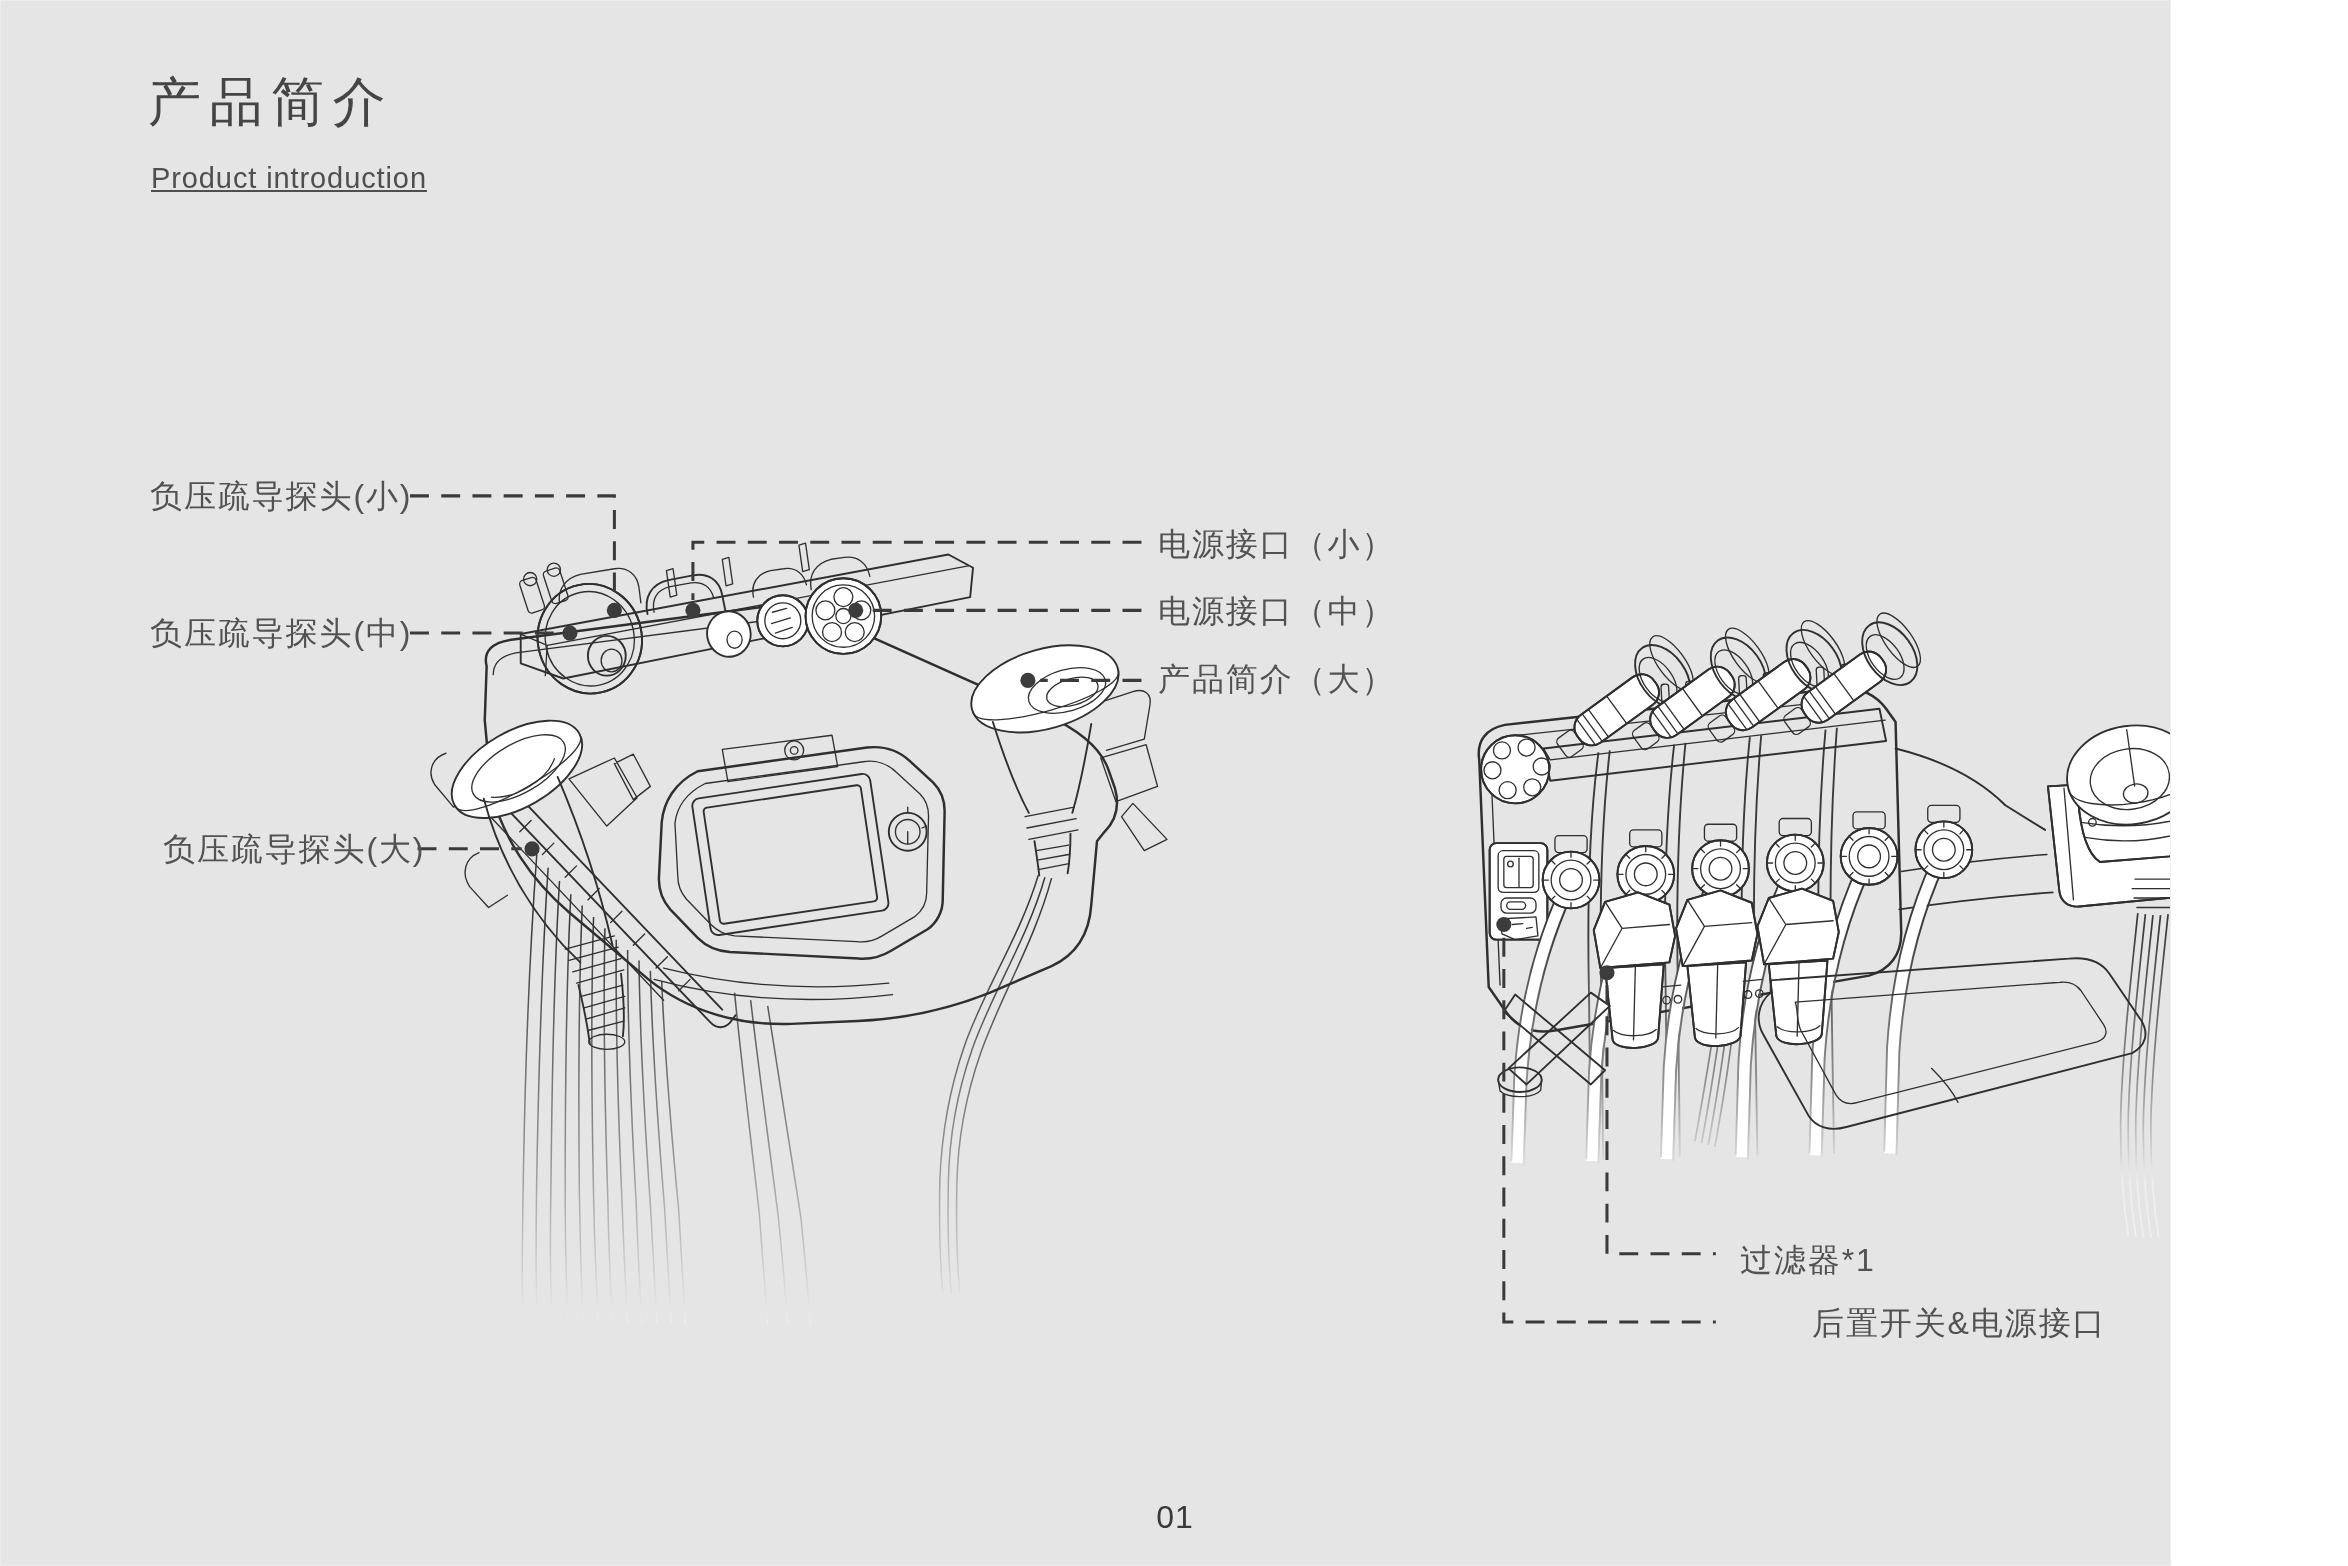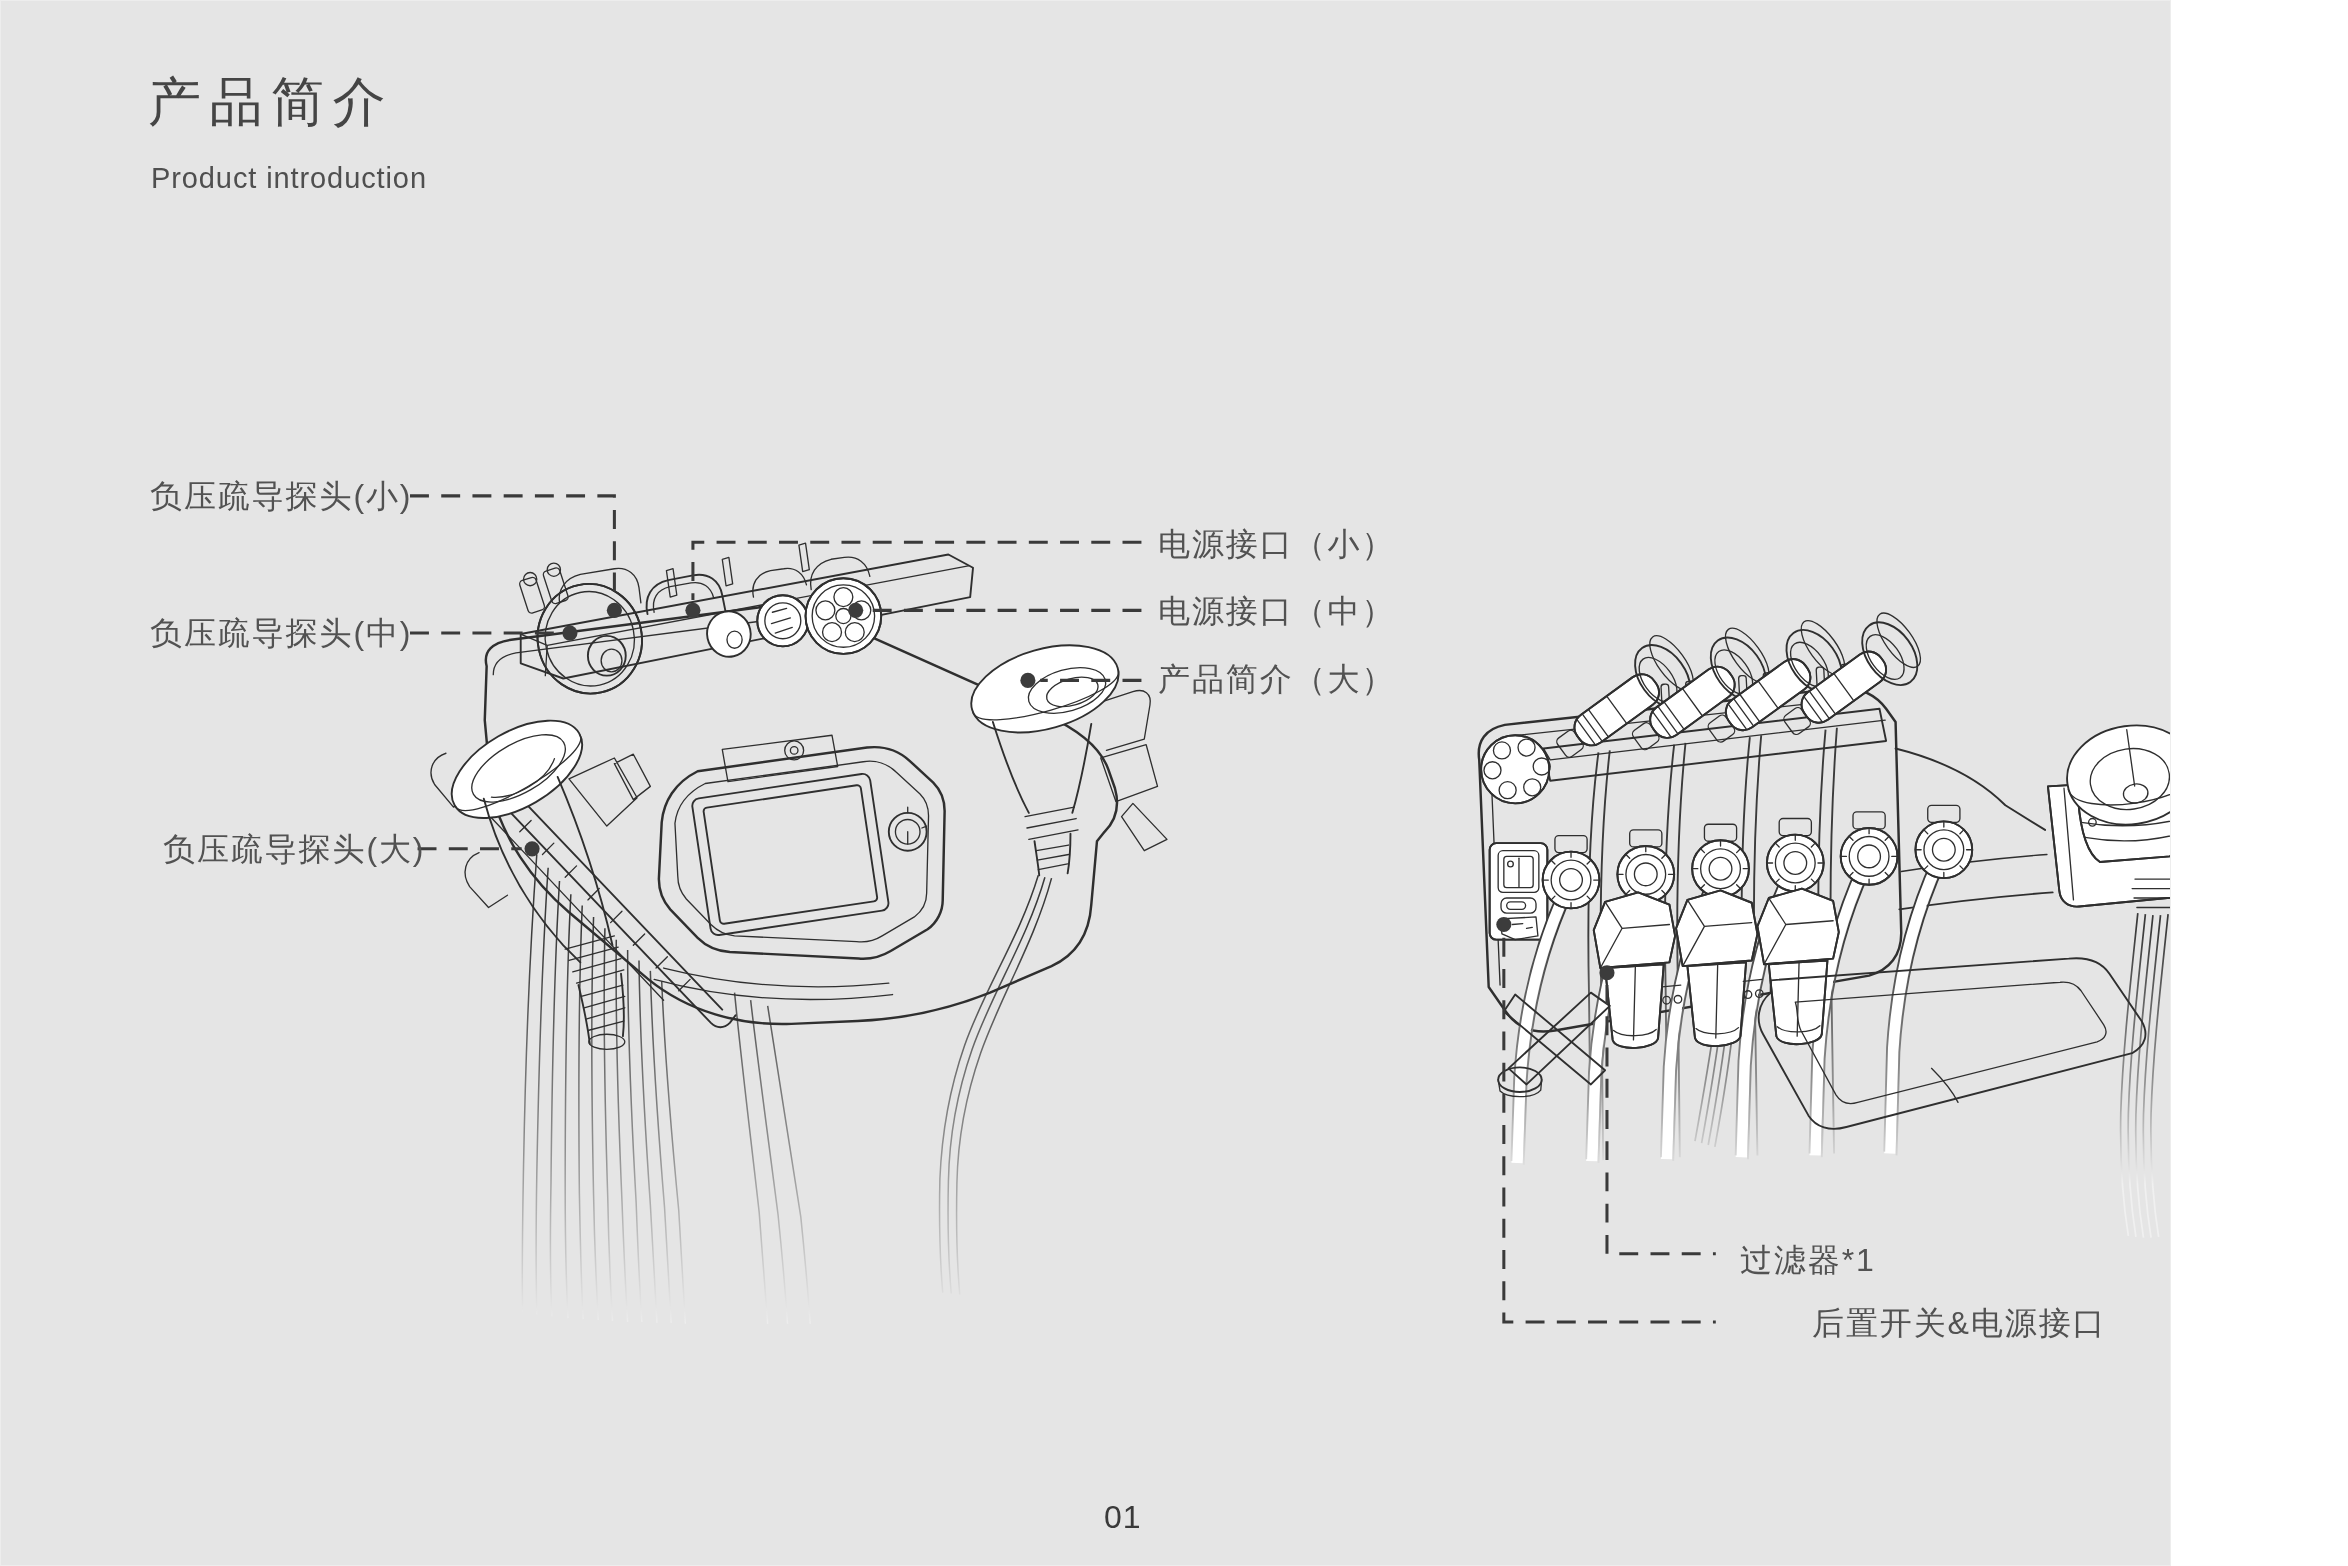--- a/index.html
+++ b/index.html
@@ -13,31 +13,31 @@
     border:0.9px solid #ededed;
   }
   .page-title{
     position:absolute;left:147px;top:74px;
     font-size:53px;font-weight:300;color:#454545;
     letter-spacing:8.5px;line-height:1;margin:0;
   }
   .page-subtitle{
     position:absolute;left:150px;top:163px;
     font-size:29px;font-weight:300;color:#4f4f4f;
-    letter-spacing:0.9px;line-height:1;
+    letter-spacing:0.9px;line-height:1;text-decoration:underline;
   }
   .callout-label{
     position:absolute;
     font-size:32px;color:#525252;letter-spacing:1.9px;
     line-height:1;white-space:nowrap;
     transform:translateY(-50%);
   }
   .page-number{
     position:absolute;left:1103px;top:1498px;width:142px;
-    font-size:32px;color:#3a3a3a;letter-spacing:0.9px;
+    text-align:center;font-size:32px;color:#3a3a3a;letter-spacing:0.9px;
   }
   svg.art{position:absolute;left:0;top:0;}
   .ln{stroke:#2f2f2f;fill:none;stroke-width:2;stroke-linecap:round;stroke-linejoin:round;}
   .ln-thin{stroke:#2f2f2f;fill:none;stroke-width:1.4;stroke-linecap:round;stroke-linejoin:round;}
   .ln-thick{stroke:#2f2f2f;fill:none;stroke-width:2.6;stroke-linecap:round;stroke-linejoin:round;}
   .white{fill:#ffffff;}
   .dash{stroke:#3a3a3a;stroke-width:3.2;fill:none;stroke-dasharray:20 13;stroke-linecap:butt;}
   .dot{fill:#3c3c3c;stroke:none;}
   .cableL{stroke:url(#fadeL);fill:none;stroke-width:1.6;}
   .cableR{stroke:url(#fadeR);fill:none;stroke-width:1.8;}

